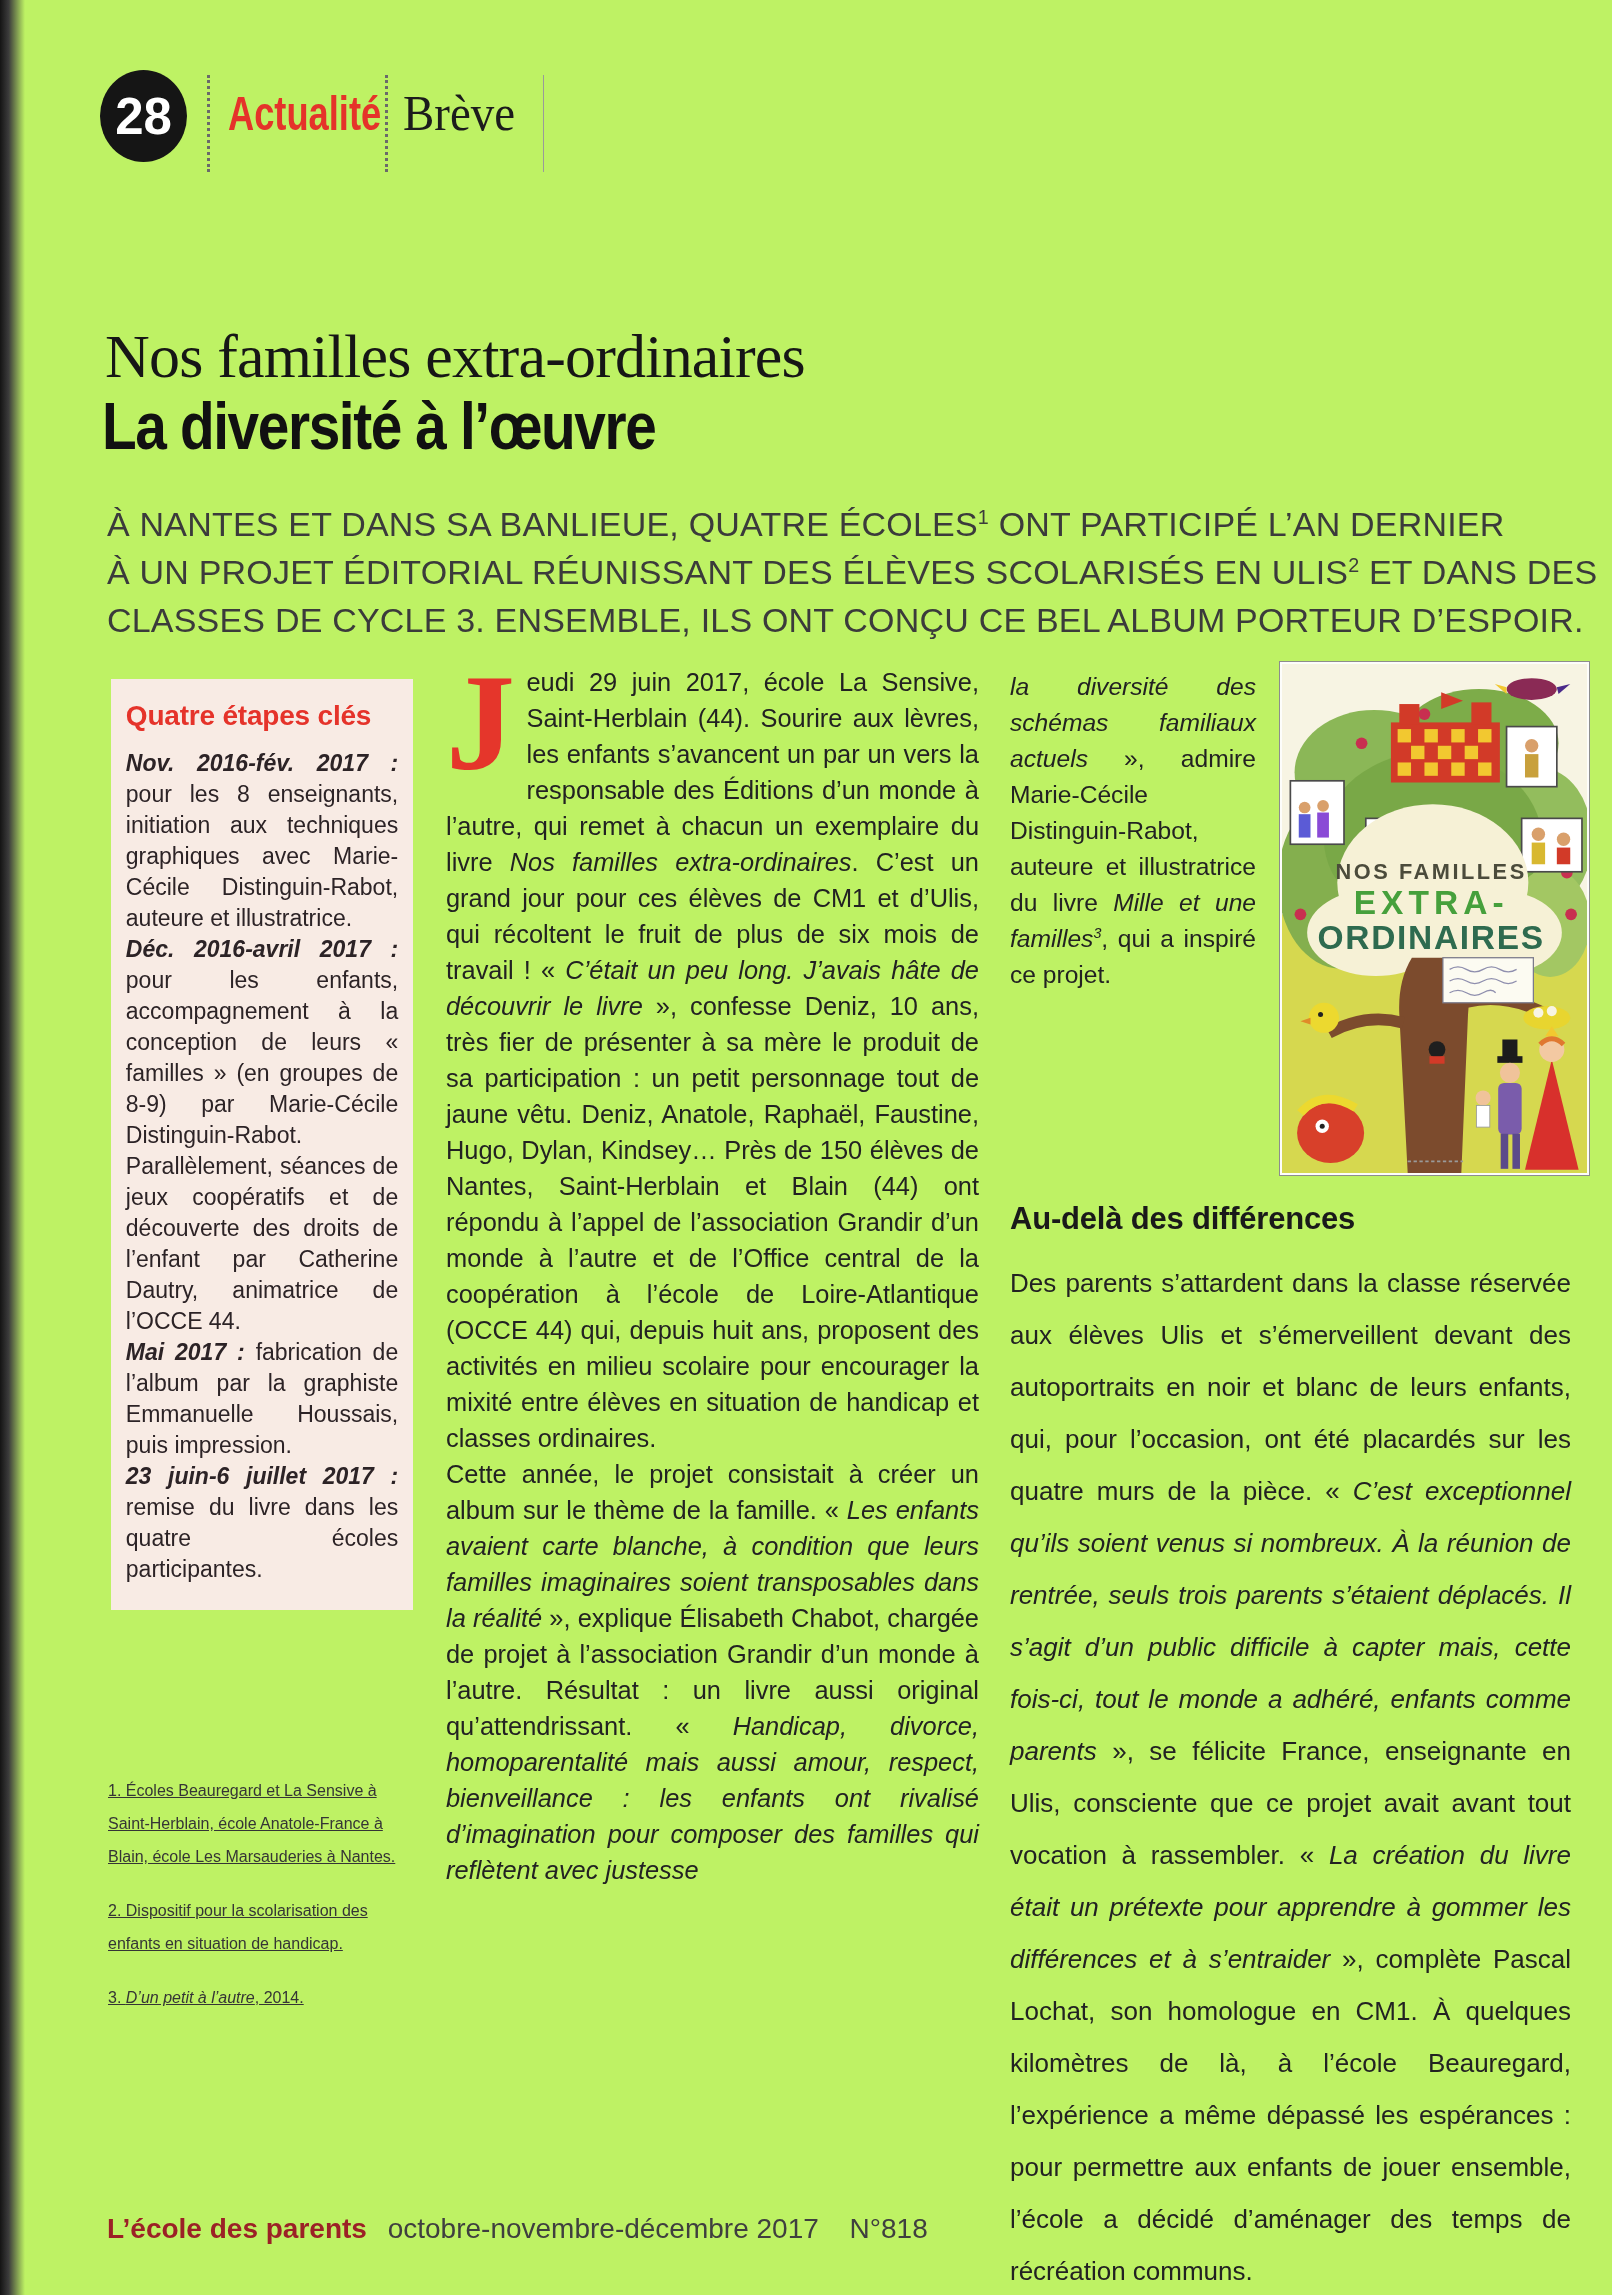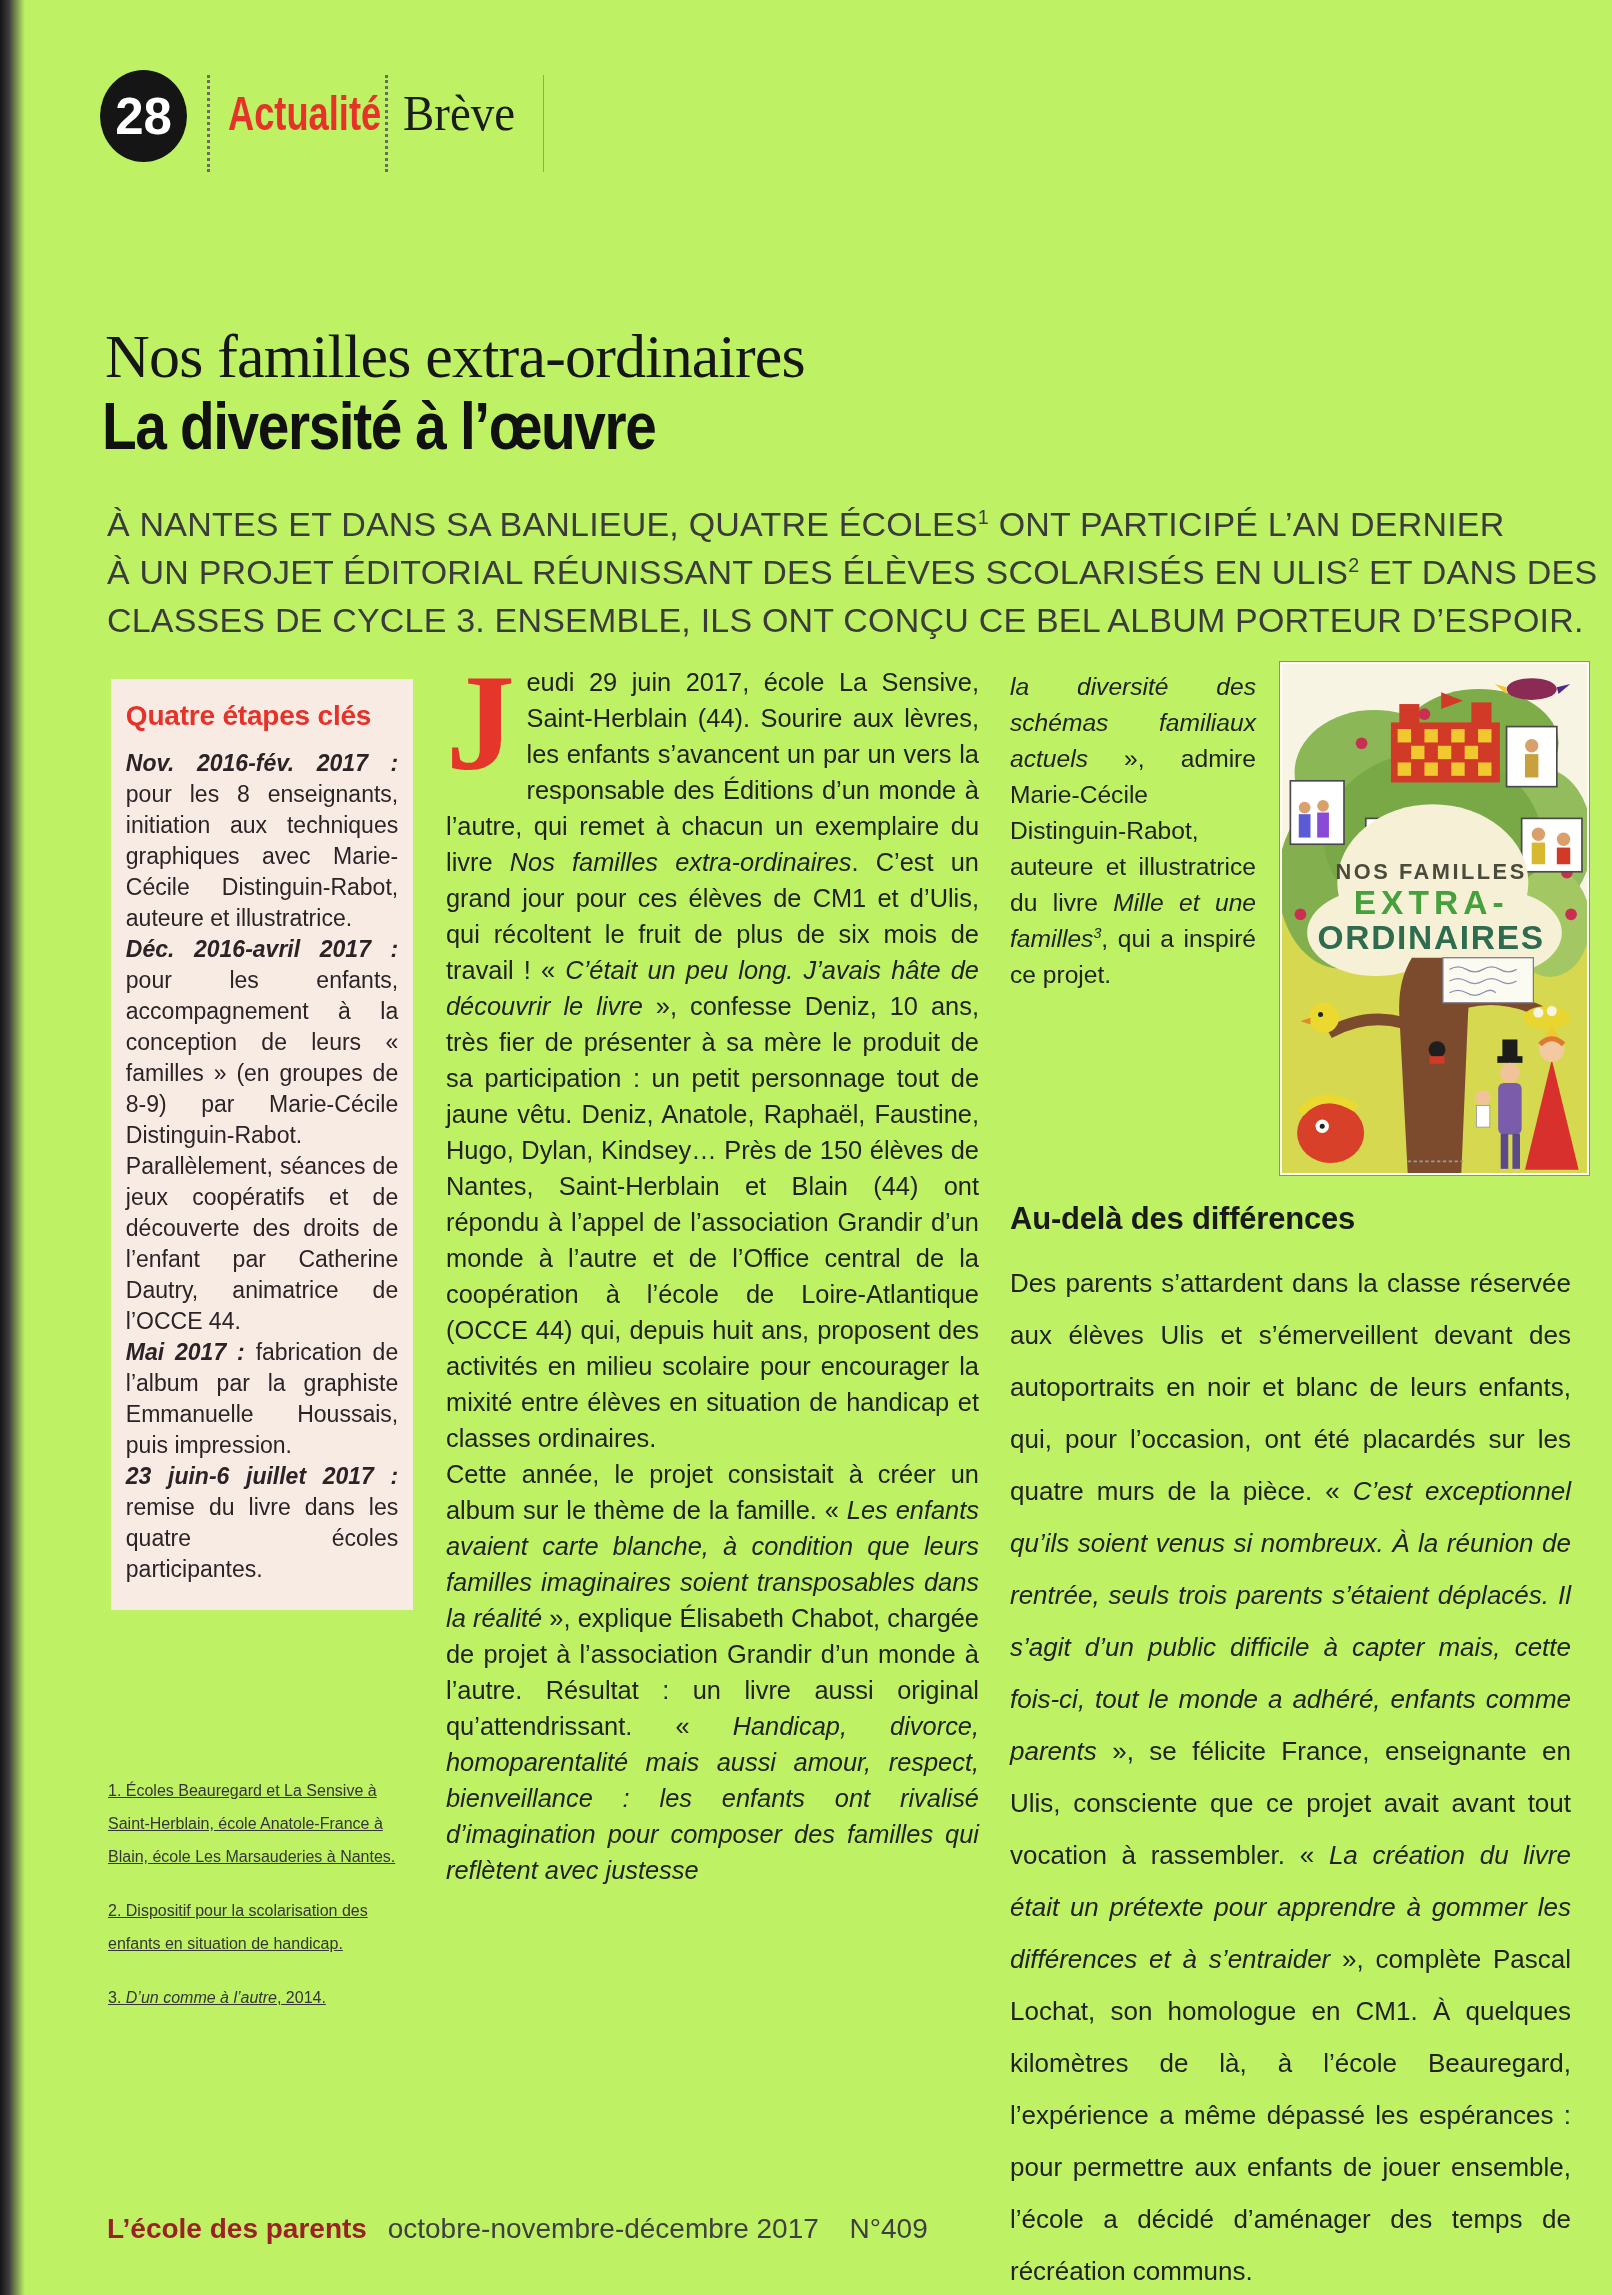--- a/index.html
+++ b/index.html
@@ -249,22 +249,22 @@
   </div>
 
   <div class="col2-heading">Au-delà des différences</div>
   <div class="col2-main">
     <p><span>Des parents s’attardent dans la classe réservée aux élèves Ulis et s’émerveillent devant des autoportraits en noir et blanc de leurs enfants, qui, pour l’occasion, ont été placardés sur les quatre murs de la pièce. « </span><span class="seg-i">C’est exceptionnel qu’ils soient venus si nombreux. À la réunion de rentrée, seuls trois parents s’étaient déplacés. Il s’agit d’un public difficile à capter mais, cette fois-ci, tout le monde a adhéré, enfants comme parents</span><span> », se félicite France, enseignante en Ulis, consciente que ce projet avait avant tout vocation à rassembler. « </span><span class="seg-i">La création du livre était un prétexte pour apprendre à gommer les différences et à s’entraider</span><span> », complète Pascal Lochat, son homologue en CM1. À quelques kilomètres de là, à l’école Beauregard, l’expérience a même dépassé les espérances : pour permettre aux enfants de jouer ensemble, l’école a décidé d’aménager des temps de récréation communs.</span></p>
   </div>
 
   <div class="footnotes">
       <p><span>1. Écoles Beauregard et La Sensive à Saint-Herblain, école Anatole-France à Blain, école Les Marsauderies à Nantes.</span></p>
       <p><span>2. Dispositif pour la scolarisation des enfants en situation de handicap.</span></p>
-      <p><span>3. </span><span class="seg-i">D’un comme à l’autre</span><span>, 2014.</span></p>
+      <p><span>3. </span><span class="seg-i">D’un petit à l’autre</span><span>, 2014.</span></p>
     </div>
 
   <div class="footer">
     <span class="mag">L’école des parents</span>
     <span class="issue">octobre-novembre-décembre 2017</span>
-    <span class="num">N°409</span>
+    <span class="num">N°818</span>
   </div>
 </div>
 
 
 </body></html>

